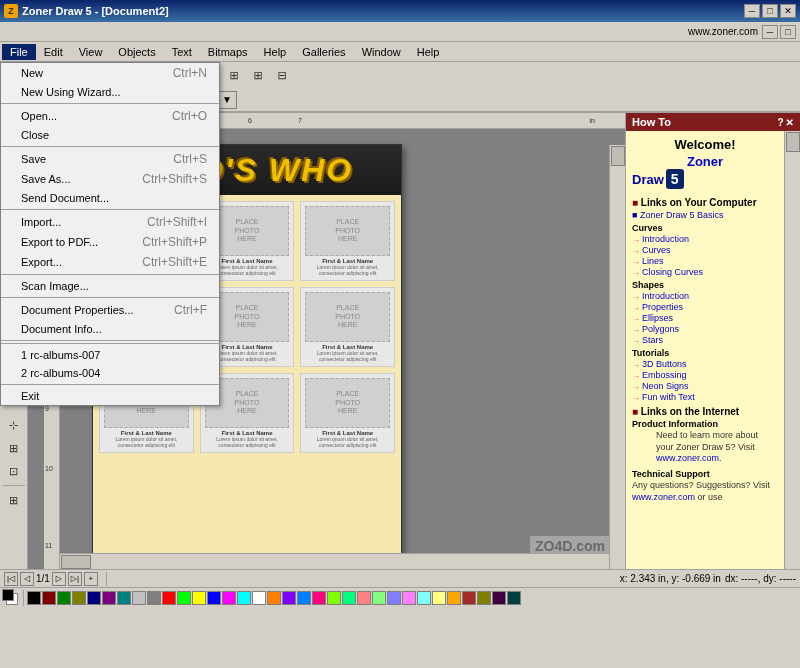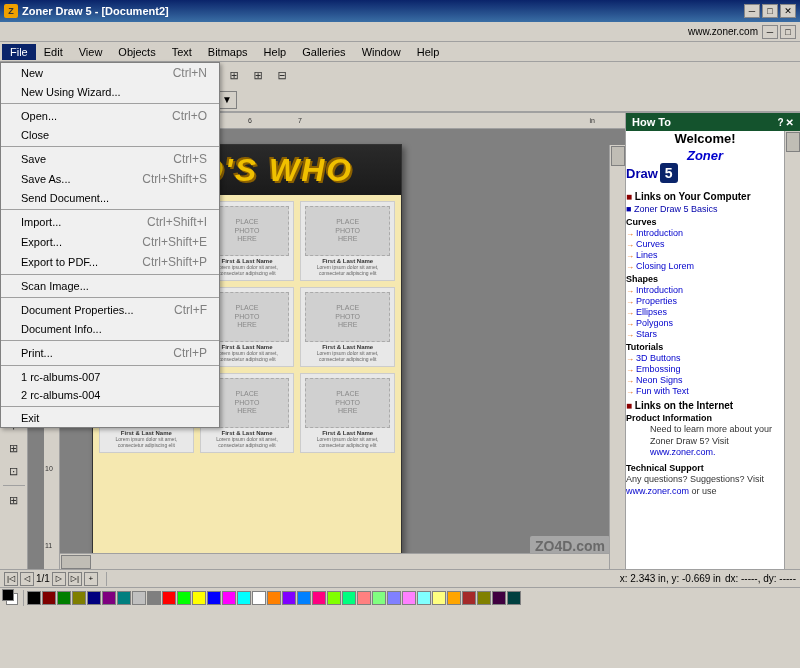--- a/index.html
+++ b/index.html
@@ -225,38 +225,39 @@
 
     
     .right-panel {
       width: 175px;
       background: #d4d0c8;
       border-left: 1px solid #a0a0a0;
       display: flex;
       flex-direction: column;
     }
     .right-panel-title {
-      background: #14532d;
+      background: #7f1d1d;
       color: white;
       font-size: 11px;
       font-weight: bold;
       padding: 3px 6px;
       display: flex;
       align-items: center;
       justify-content: space-between;
       text-align: right;
     }
     .right-panel-content {
       flex: 1;
-      background: #ffffff;
+      background: #fef9c3;
       overflow-y: auto;
+      padding: 6px;
       font-size: 10px;
     }
     .howto-welcome { font-size: 13px; font-weight: bold; color: #000; margin-bottom: 2px; }
-    .howto-zoner { color: #0000cc; font-size: 13px; font-weight: bold; font-style: italic; }
+    .howto-zoner { color: #0000cc; font-size: 13px; font-weight: bold; }
     .howto-draw { display: flex; align-items: center; gap: 2px; margin-bottom: 8px; }
     .draw-badge {
       background: #0a246a;
       color: white;
       font-size: 14px;
       font-weight: bold;
       padding: 2px 5px;
       border-radius: 3px;
     }
     .section-title { font-weight: bold; color: #000; font-size: 10px; margin: 4px 0 2px 0; }
@@ -404,46 +405,42 @@
     <div class="dropdown-item">
         <span>Send Document...</span>
         <span class="shortcut"></span>
       </div>
     <div class="dropdown-separator"></div>
     <div class="dropdown-item">
         <span>Import...</span>
         <span class="shortcut">Ctrl+Shift+I</span>
       </div>
     <div class="dropdown-item">
+        <span>Export to PDF...</span>
+        <span class="shortcut">Ctrl+Shift+P</span>
+      </div>
+    <div class="dropdown-item">
         <span>Export...</span>
         <span class="shortcut">Ctrl+Shift+E</span>
       </div>
-    <div class="dropdown-item">
-        <span>Export to PDF...</span>
-        <span class="shortcut">Ctrl+Shift+P</span>
-      </div>
     <div class="dropdown-separator"></div>
     <div class="dropdown-item">
         <span>Scan Image...</span>
         <span class="shortcut"></span>
       </div>
     <div class="dropdown-separator"></div>
     <div class="dropdown-item">
         <span>Document Properties...</span>
         <span class="shortcut">Ctrl+F</span>
       </div>
     <div class="dropdown-item">
         <span>Document Info...</span>
         <span class="shortcut"></span>
       </div>
     <div class="dropdown-separator"></div>
-    <div class="dropdown-item">
-        <span>Print...</span>
-        <span class="shortcut">Ctrl+P</span>
-      </div>
     <div class="dropdown-separator"></div>
     <div class="dropdown-item">
         <span>1 rc-albums-007</span>
         <span class="shortcut"></span>
       </div>
     <div class="dropdown-item">
         <span>2 rc-albums-004</span>
         <span class="shortcut"></span>
       </div>
     <div class="dropdown-separator"></div>
@@ -654,21 +651,21 @@
           <div class="link-item">
               <span class="link-arrow">→</span>
               <span>Curves</span>
             </div>
           <div class="link-item">
               <span class="link-arrow">→</span>
               <span>Lines</span>
             </div>
           <div class="link-item">
               <span class="link-arrow">→</span>
-              <span>Closing Lorem</span>
+              <span>Closing Curves</span>
             </div>
 
           <div style="font-weight:bold;font-size:9px;margin:3px 0 1px 0;">Shapes</div>
           <div class="link-item">
               <span class="link-arrow">→</span>
               <span>Introduction</span>
             </div>
           <div class="link-item">
               <span class="link-arrow">→</span>
               <span>Properties</span>

